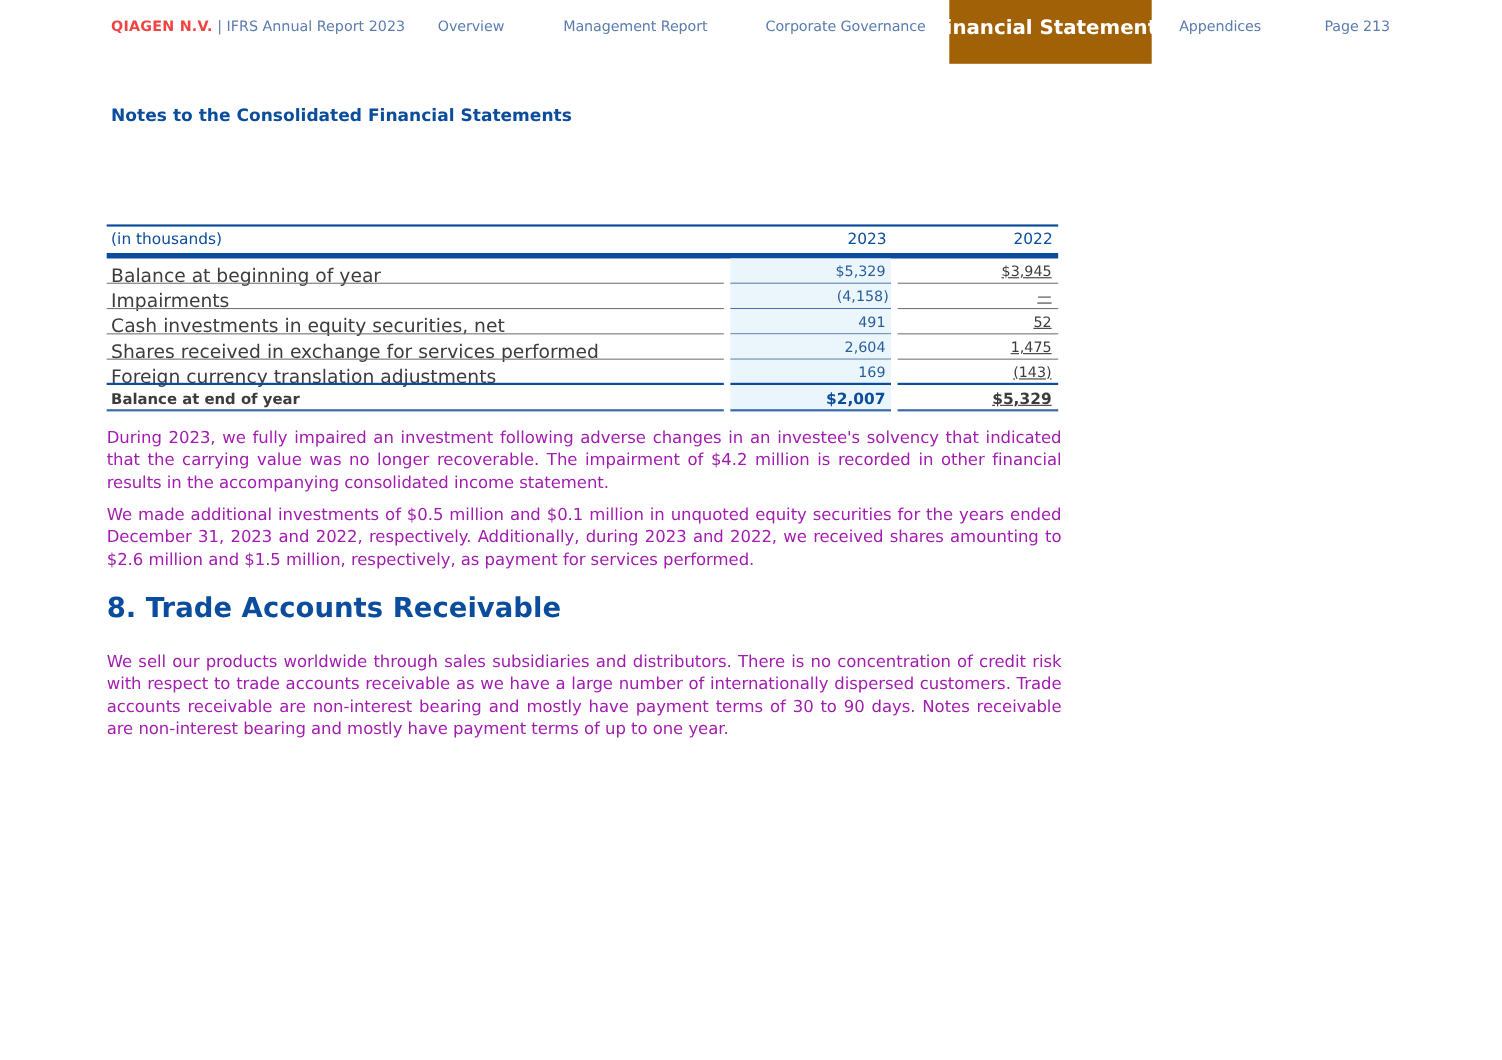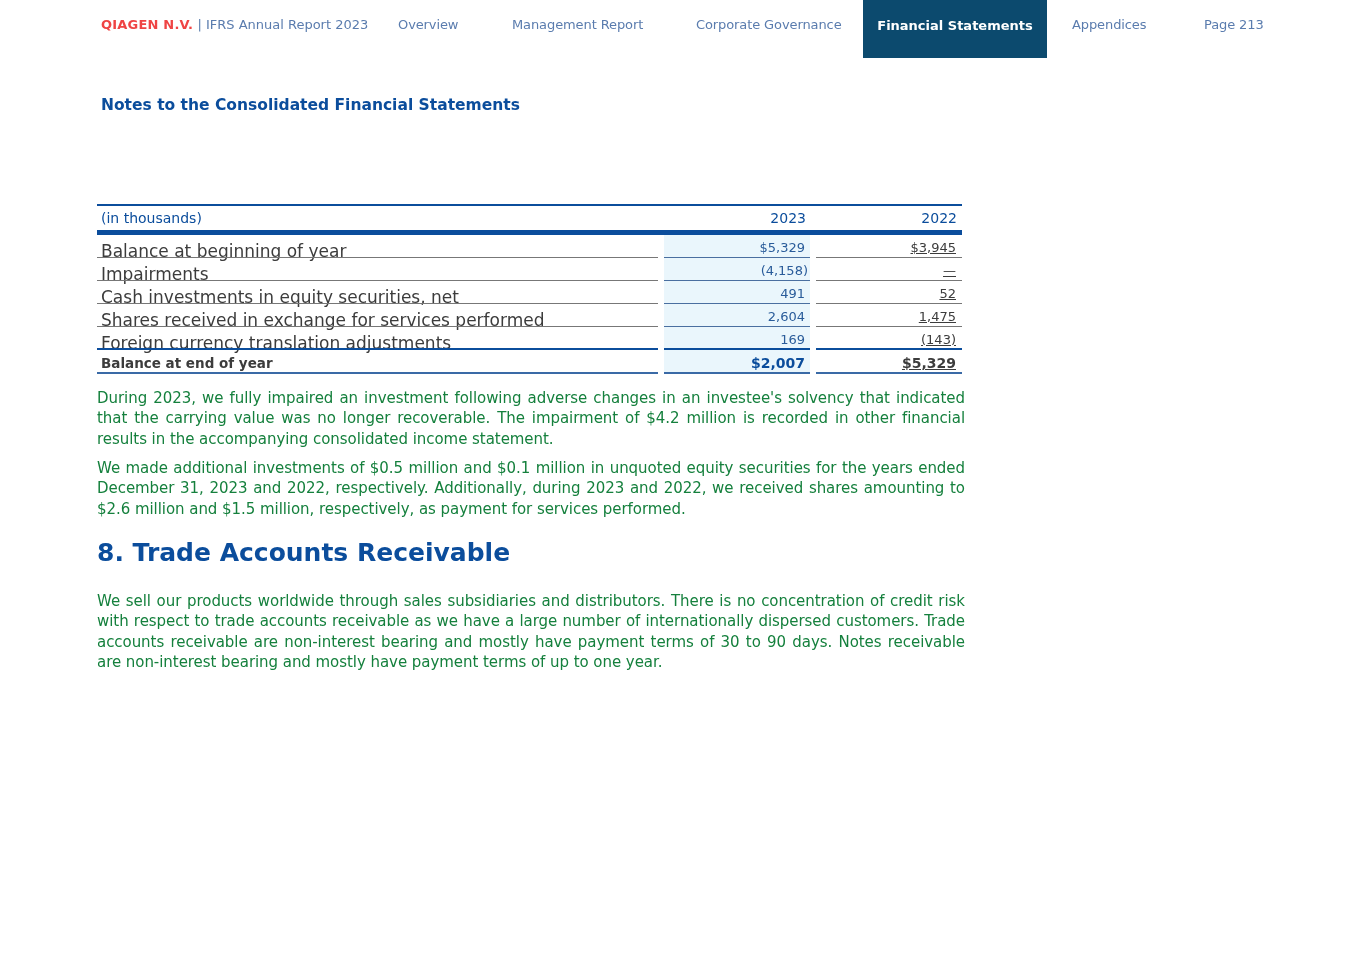--- a/index.html
+++ b/index.html
@@ -5,22 +5,22 @@
     * { margin: 0; padding: 0; box-sizing: border-box; }
     html, body { width: 1365px; height: 964px; background: #ffffff; overflow: hidden; }
     body { font-family: "DejaVu Sans", sans-serif; color: #3c3c3c; position: relative; }
 
     .topnav { position: absolute; left: 0; top: 0; width: 1365px; height: 58px; }
     .brand { position: absolute; left: 101px; top: 17px; font-size: 13px; white-space: nowrap; }
     .brand .company { color: #ef4444; font-weight: bold; letter-spacing: 0.2px; }
     .brand .sep { color: #5a7cae; }
     .brand .report { color: #5a7cae; }
     .nav-item { position: absolute; top: 17px; font-size: 13px; color: #5a7cae; white-space: nowrap; letter-spacing: -0.1px; }
-    .nav-active { position: absolute; left: 863px; top: 0; width: 184px; height: 58px; background: #0c4a6e;
-      color: #ffffff; font-weight: bold; font-size: 13px; display: flex; align-items: center; justify-content: center;
+    .nav-active { position: absolute; left: 863px; top: 0; width: 184px; height: 58px; background: #a16207;
+      color: #ffffff; font-weight: bold; font-size: 18px; display: flex; align-items: center; justify-content: center;
       padding-bottom: 7px; white-space: nowrap; }
 
     .section-label { position: absolute; left: 101px; top: 96px; font-size: 15.5px; font-weight: bold; color: #0b4d9c; white-space: nowrap; }
 
     .tbl { position: absolute; left: 97px; top: 204px; width: 865px; }
     .tbl-top { position: absolute; left: 0; top: 0; width: 865px; height: 2px; background: #0b4d9c; }
     .tbl-head { position: absolute; left: 0; top: 2px; width: 865px; height: 24px; }
     .tbl-head .h { position: absolute; top: 4px; font-size: 14px; color: #0b4d9c; }
     .tbl-thick { position: absolute; left: 0; top: 26px; width: 865px; height: 5px; background: #0b4d9c; }
     .row { position: absolute; left: 0; width: 865px; height: 23px; }
@@ -32,21 +32,21 @@
     .row .line { position: absolute; top: 22px; height: 1px; background: #777; }
     .row .line.l1 { left: 0; width: 561px; }
     .row .line.l2 { left: 567px; width: 146px; background: #4a6fa0; }
     .row .line.l3 { left: 719px; width: 146px; }
     .row.blue-line .line { background: #0b4d9c; height: 2px; top: 21px; }
     .row.total .lbl { font-weight: bold; font-size: 13.5px; top: 5px; }
     .row.total .v23 { font-weight: bold; color: #0b4d9c; font-size: 14px; }
     .row.total .v22 { font-weight: bold; font-size: 14px; }
     .row.total .line { background: #3a6aa6; height: 2px; top: 22px; }
 
-    .para { position: absolute; left: 97px; width: 868px; font-size: 15px; line-height: 20.3px; color: #15803d; text-align: justify; letter-spacing: -0.05px; }
+    .para { position: absolute; left: 97px; width: 868px; font-size: 15px; line-height: 20.3px; color: #a21caf; text-align: justify; letter-spacing: -0.05px; }
     .h2 { position: absolute; left: 97px; top: 538px; font-size: 25px; color: #0b4d9c; white-space: nowrap; }
   </style>
 </head>
 <body>
 
 <div class="topnav">
   <div class="brand">
     <span class="company">QIAGEN N.V.</span>
     <span class="sep">|</span>
     <span class="report">IFRS Annual Report 2023</span>

